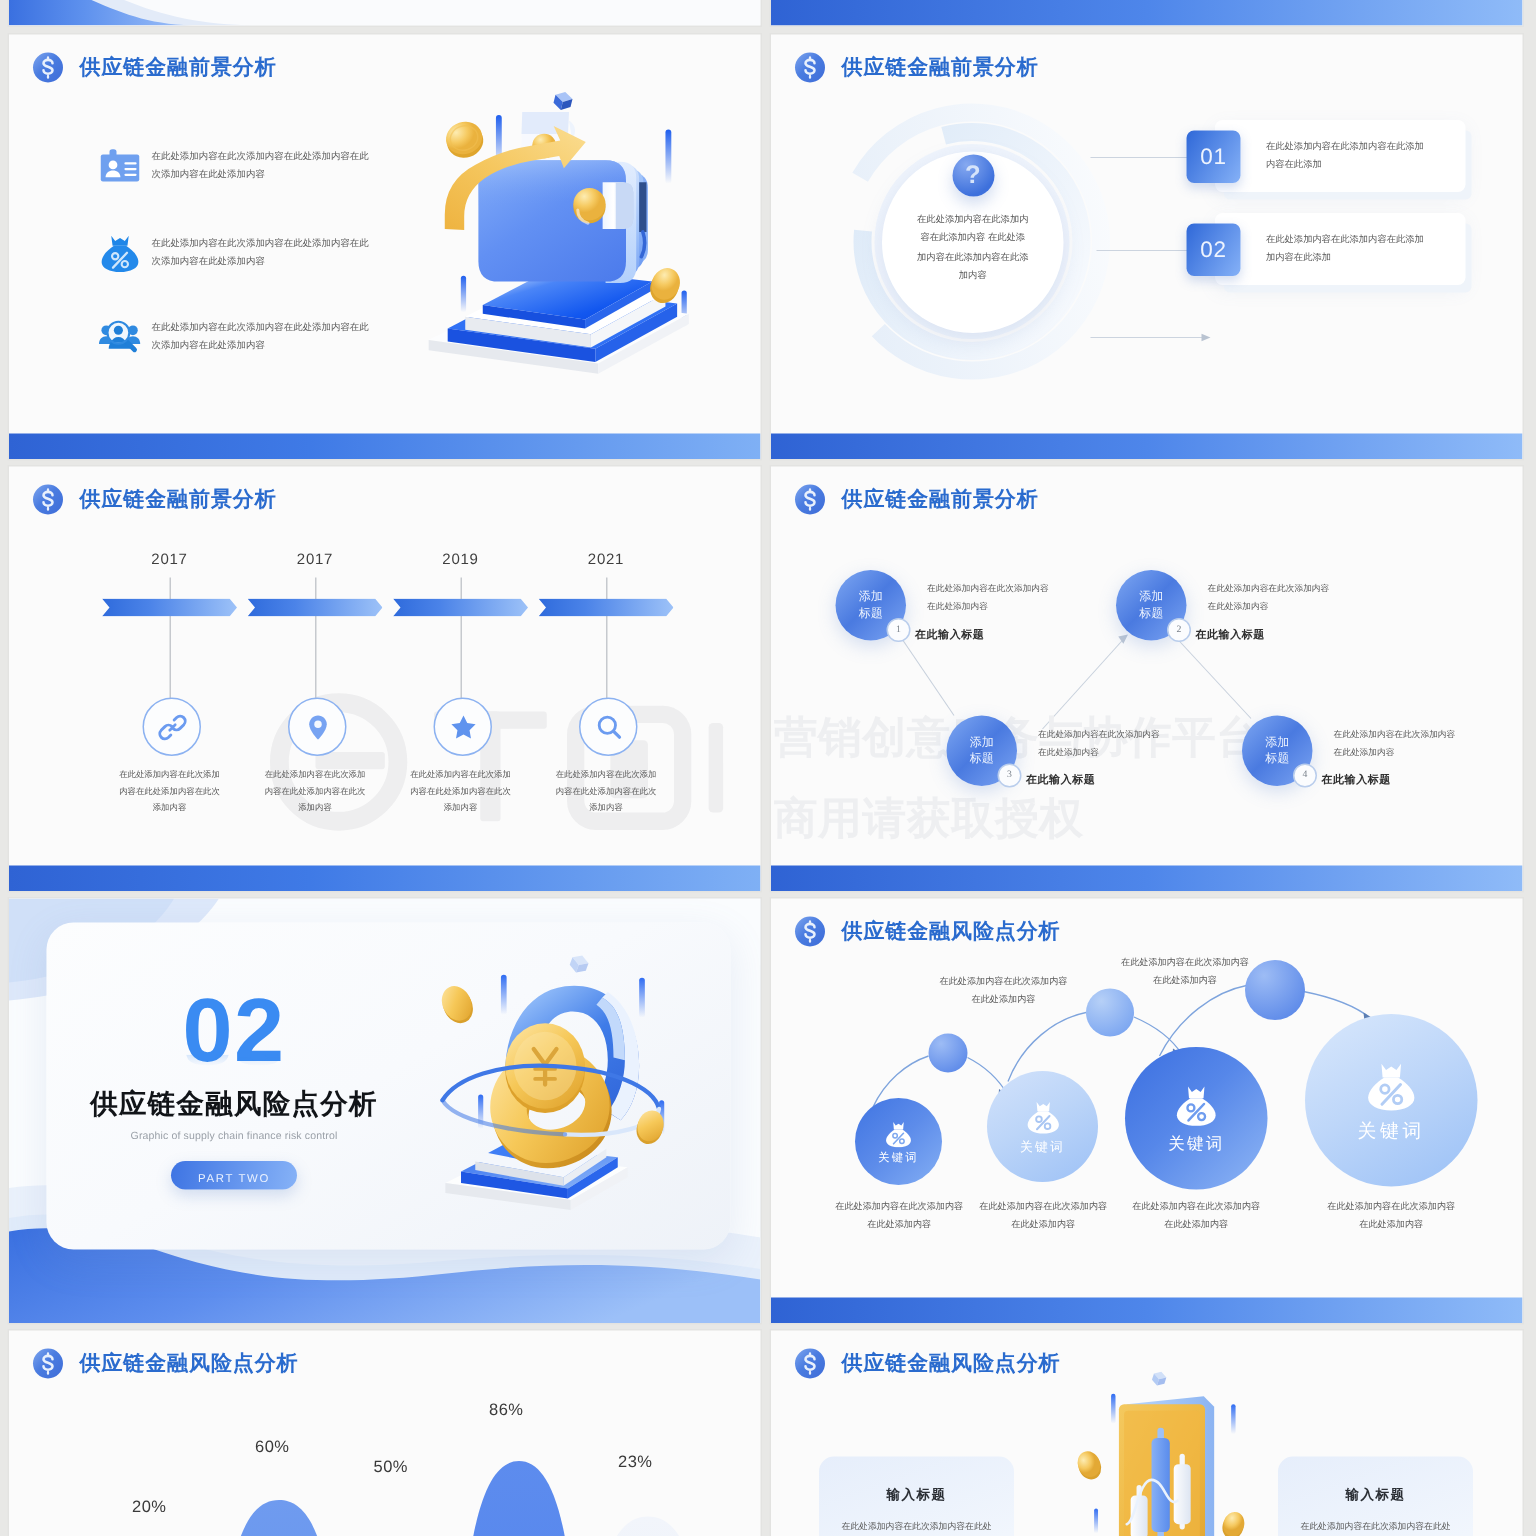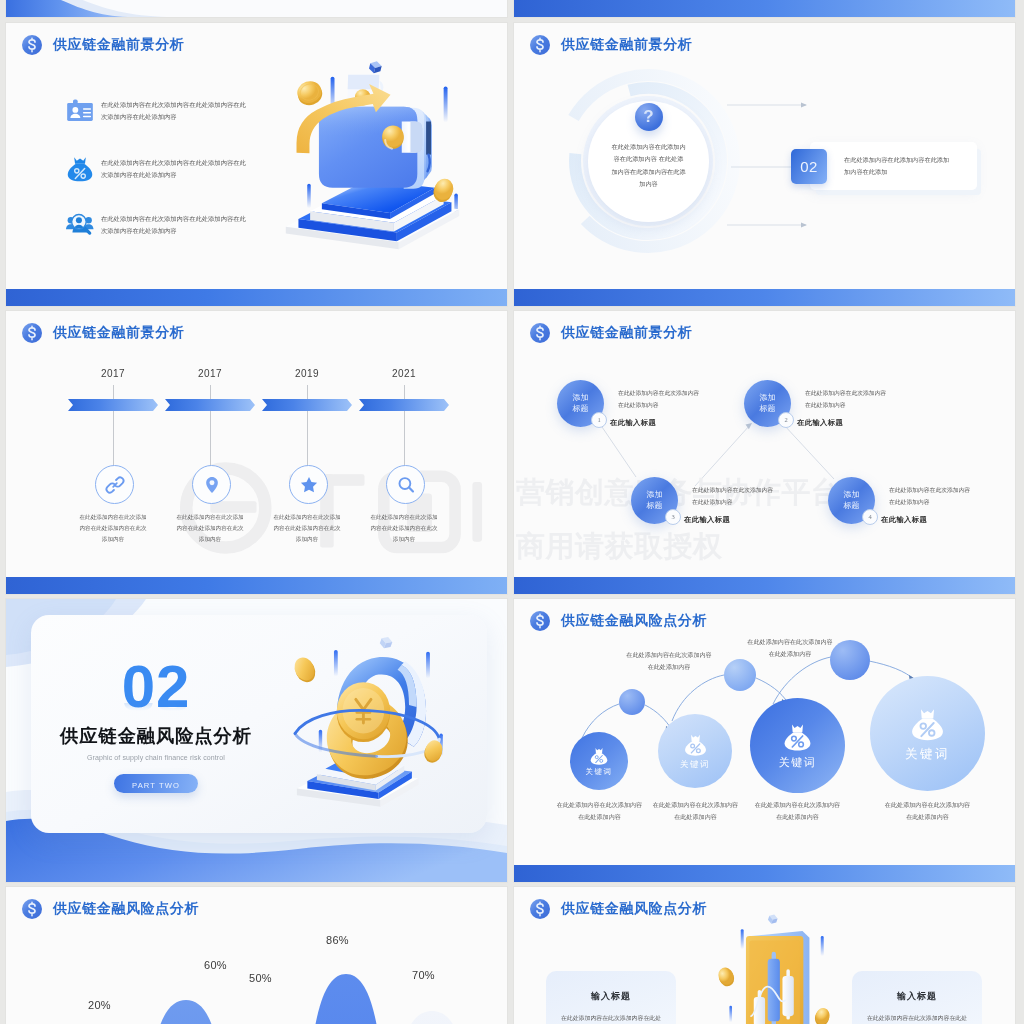--- a/index.html
+++ b/index.html
@@ -362,20 +362,24 @@
     <div class="s2-ctext body-txt">在此处添加内容在此添加内容在此添加内容 在此处添加内容在此添加内容在此添加内容</div>
   </div>
   <svg class="s2-lines" viewBox="0 0 501 283">
     <path d="M213 82 L292 82" stroke="#ccd4df" stroke-width="0.7" fill="none"></path>
     <path d="M287 79.5 L293 82 L287 84.5 Z" fill="#b9c3d1"></path>
     <path d="M217 144 L292 144" stroke="#ccd4df" stroke-width="0.7" fill="none"></path>
     <path d="M287 141.5 L293 144 L287 146.5 Z" fill="#b9c3d1"></path>
     <path d="M213 202 L292 202" stroke="#ccd4df" stroke-width="0.7" fill="none"></path>
     <path d="M287 199.5 L293 202 L287 204.5 Z" fill="#b9c3d1"></path>
   </svg>
+  <div class="s2-card" style="top:57px;">
+    <div class="s2-num">01</div>
+    <div class="s2-cardtxt body-txt">在此处添加内容在此添加内容在此添加内容在此添加</div>
+  </div>
   <div class="s2-card" style="top:119px;">
     <div class="s2-num">02</div>
     <div class="s2-cardtxt body-txt">在此处添加内容在此添加内容在此添加加内容在此添加</div>
   </div>
   <div class="bar bar-b"></div>
 </div>
 
 <div class="slide" id="s3" style="left:6px;top:311px;">
   <div class="title-row" style="left:16px;top:12px;">
     <div class="coin">
@@ -744,24 +748,24 @@
             <stop offset="100%" stop-color="#4f81ec"></stop>
       </linearGradient>
     </defs>
     <path d="M68 283 C68 196 82 176 103 176 C124 176 138 196 138 283 Z" fill="url(#mB)" opacity=".9"></path>
     <path d="M140 283 C140 150 156 113 180 113 C204 113 220 150 220 283 Z" fill="url(#mA)"></path>
     <path d="M224 283 C224 172 239 143 261 143 C283 143 298 172 298 283 Z" fill="url(#mB)"></path>
     <path d="M300 283 C300 132 317 87 340 87 C363 87 380 132 380 283 Z" fill="url(#mC)"></path>
     <path d="M386 283 C386 158 402 124 426 124 C450 124 466 158 466 283 Z" fill="url(#mB)"></path>
   </svg>
   <div class="s7-lab" style="left:82px;top:112px;">20%</div>
-  <div class="s7-lab" style="left:164px;top:72px;margin-left:34px;">60%</div>
+  <div class="s7-lab" style="left:164px;top:72px;">60%</div>
   <div class="s7-lab" style="left:243px;top:85px;">50%</div>
   <div class="s7-lab" style="left:320px;top:47px;">86%</div>
-  <div class="s7-lab" style="left:406px;top:82px;">70%</div>
+  <div class="s7-lab" style="left:406px;top:82px;">23%</div>
 </div>
 
 <div class="slide" id="s8" style="left:514px;top:887px;">
   <div class="title-row" style="left:16px;top:12px;">
     <div class="coin">
           <svg viewBox="0 0 20 20">
             <path d="M10 3.2v1.2M10 15.6v1.2" stroke="#e8f0fc" stroke-width="1.5" stroke-linecap="round"></path>
             <path d="M13 7.1c0-1.3-1.4-2.2-3-2.2s-3 .9-3 2.2c0 1.4 1.4 1.9 3 2.4 1.6.5 3 1 3 2.4 0 1.3-1.4 2.2-3 2.2s-3-.9-3-2.2" fill="none" stroke="#e8f0fc" stroke-width="1.7" stroke-linecap="round"></path>
           </svg>
         </div>

